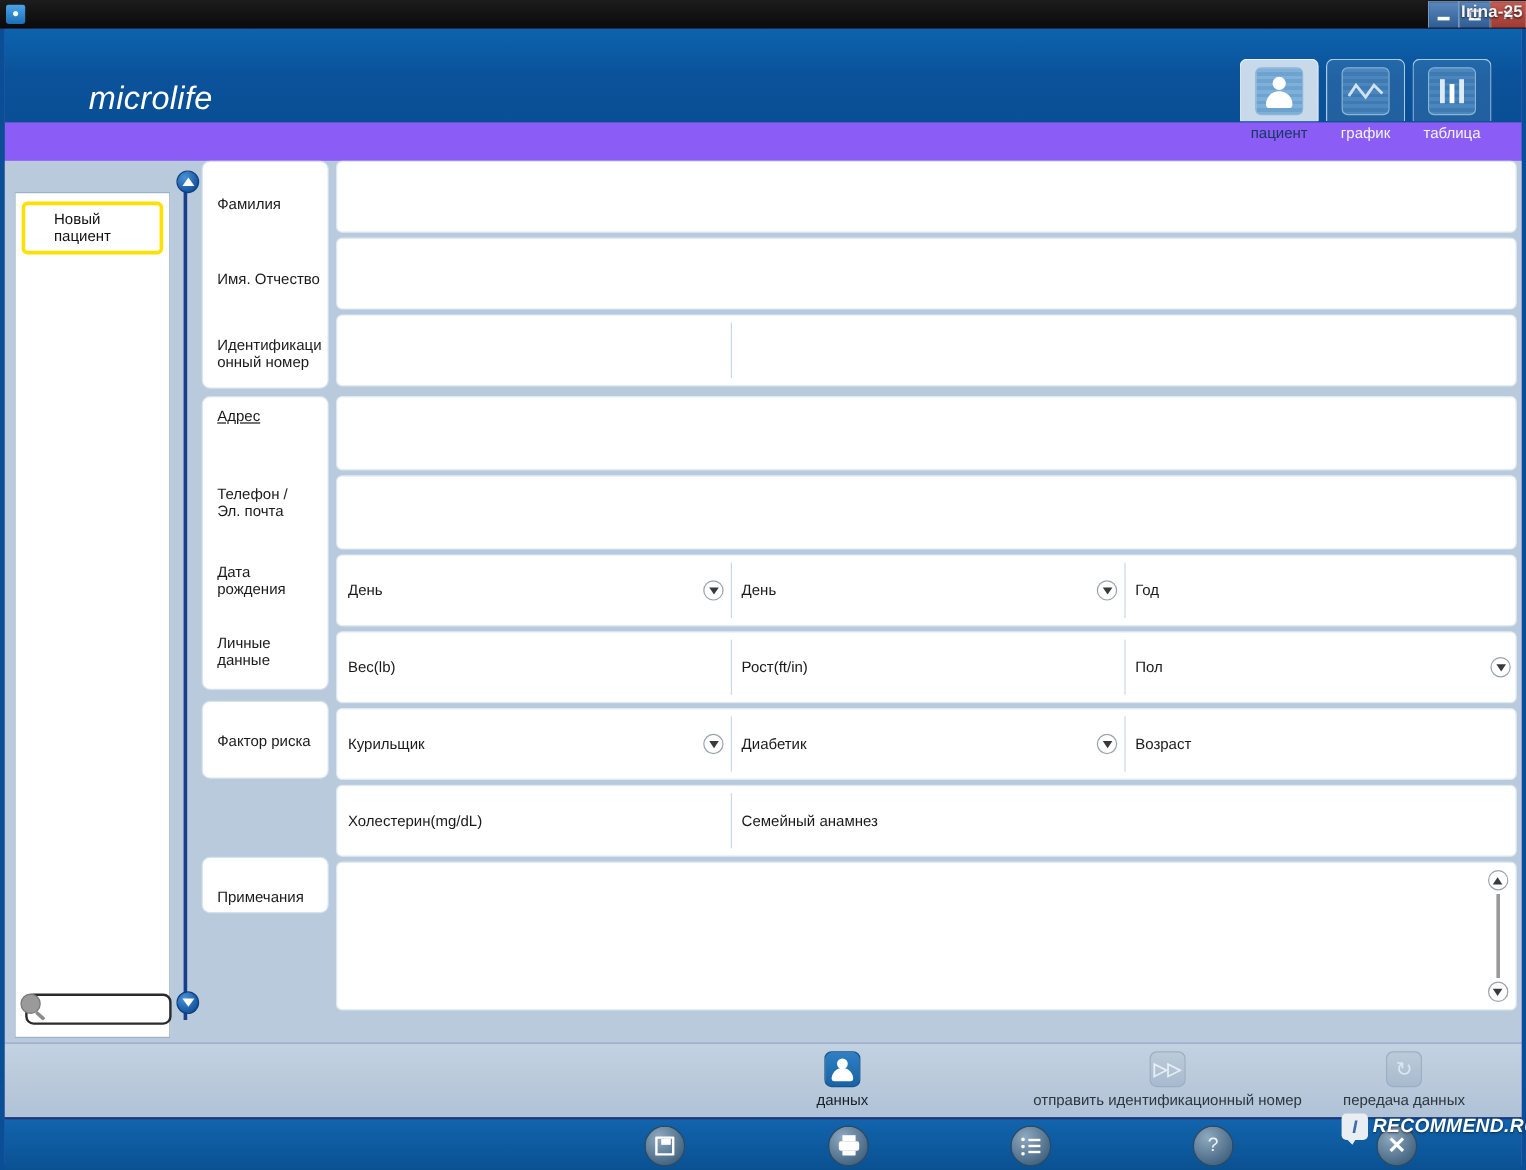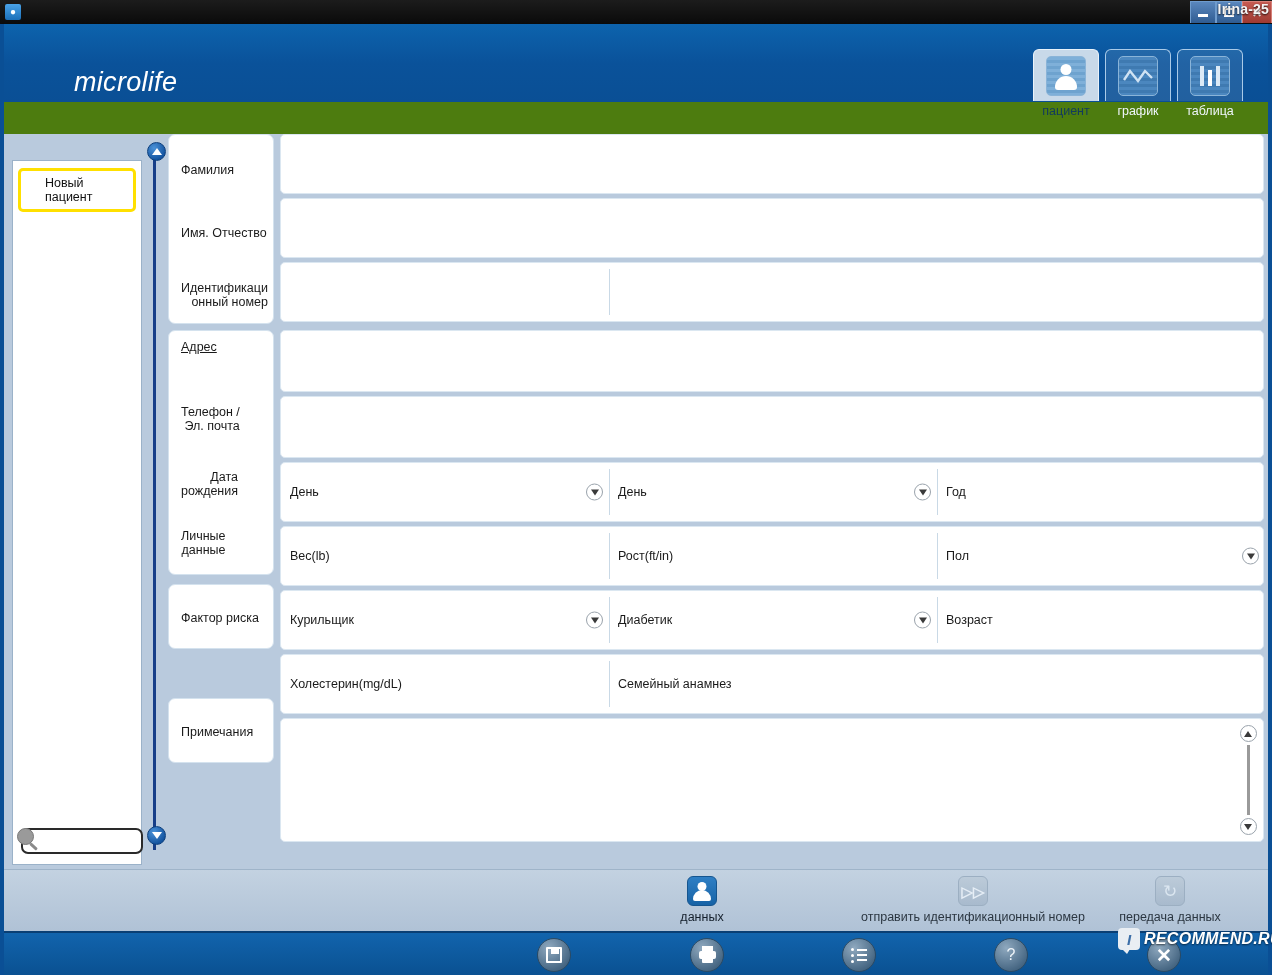--- a/index.html
+++ b/index.html
@@ -47,21 +47,21 @@
   .tb-watermark {
     position: absolute; right: 3px; top: 1px;
     color: #f4f4f4; font-size: 14px; font-weight: bold;
     text-shadow: 0 1px 2px rgba(0,0,0,.85);
     letter-spacing: .2px; z-index: 30;
   }
 
   
   .window {
     position: absolute; left: 0; top: 24px; width: 1272px; height: 951px;
-    background: #4d7c0f;
+    background: #8b5cf6;
     border-left: 4px solid #0a4f95;
     border-right: 4px solid #0a4f95;
     border-bottom: 4px solid #0a4f95;
   }
 
   
   .header {
     position: absolute; left: 0; top: 0; width: 1264px; height: 78px;
     background: linear-gradient(180deg,#0d63ad 0%, #0a529a 50%, #0a4f95 100%);
   }
@@ -164,21 +164,21 @@
     width: 0; height: 0; border-left: 5px solid transparent;
     border-right: 5px solid transparent; border-bottom: 7px solid #fff;
   }
   .tri-down {
     width: 0; height: 0; border-left: 5px solid transparent;
     border-right: 5px solid transparent; border-top: 7px solid #fff;
   }
 
   
   .form {
-    position: absolute; left: 164px; top: 0px; width: 1096px; height: 735px; text-align: right;
+    position: absolute; left: 164px; top: 0px; width: 1096px; height: 735px;
   }
   .labelcol { position: absolute; left: 0; top: 0; width: 106px; }
   .labelgroup {
     position: absolute; left: 0; width: 106px;
     background: #fff; border: 1px solid #d4e2ee; border-radius: 7px;
   }
   .flabel {
     position: absolute; left: 12px; font-size: 12.5px; color: #1a1a1a;
     line-height: 14px;
   }
@@ -401,21 +401,21 @@
             <div class="flabel" style="top:198px;">
               <span>Личные</span><br>
               <span>данные</span>
             </div>
           </div>
 
           <div class="labelgroup" style="top:450px;height:65px;">
             <div class="flabel" style="top:26px;">Фактор риска</div>
           </div>
 
-          <div class="labelgroup" style="top:564px;height:65px;">
+          <div class="labelgroup" style="top:580px;height:47px;">
             <div class="flabel" style="top:26px;">Примечания</div>
           </div>
         </div>
 
         <div class="fields">
 
           <div class="field" style="left:0;top:0;width:984px;height:60px;"></div>
           <div class="field" style="left:0;top:64px;width:984px;height:60px;"></div>
 
           <div class="field" style="left:0;top:128px;width:984px;height:60px;">

